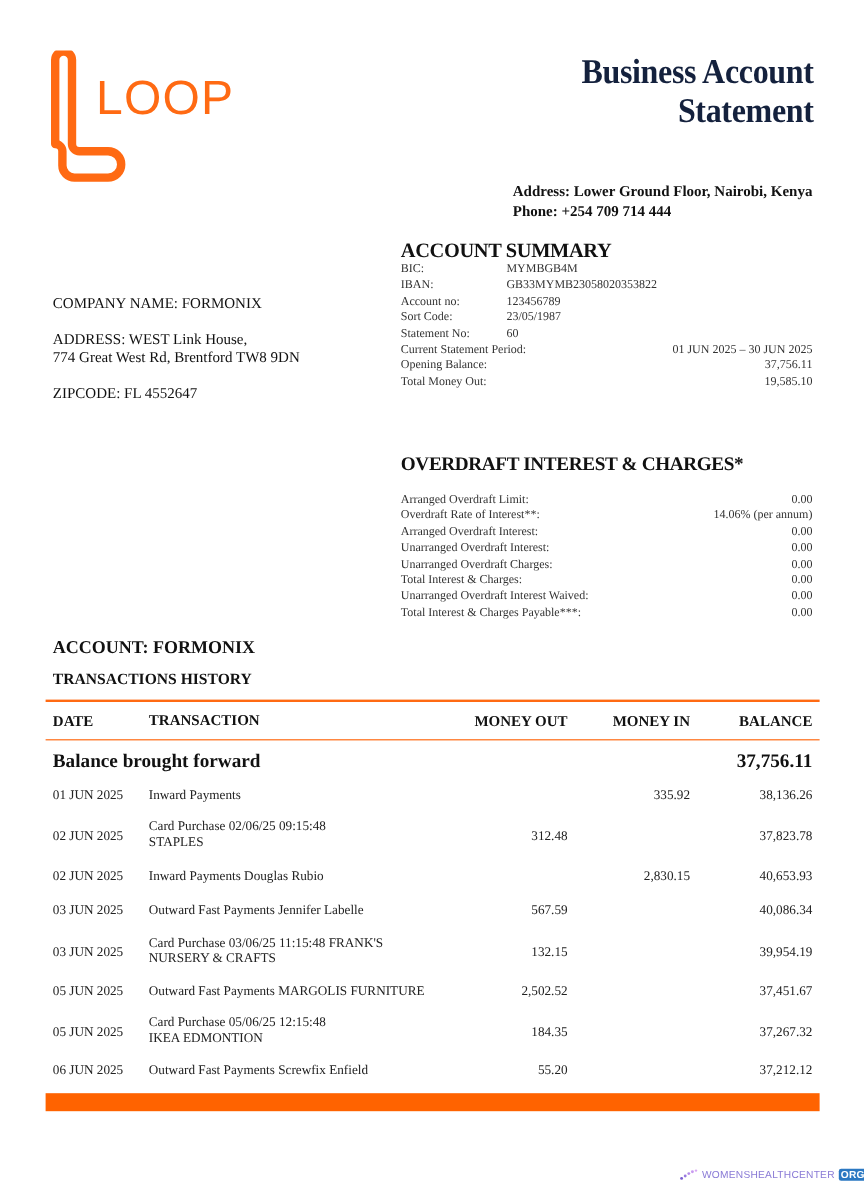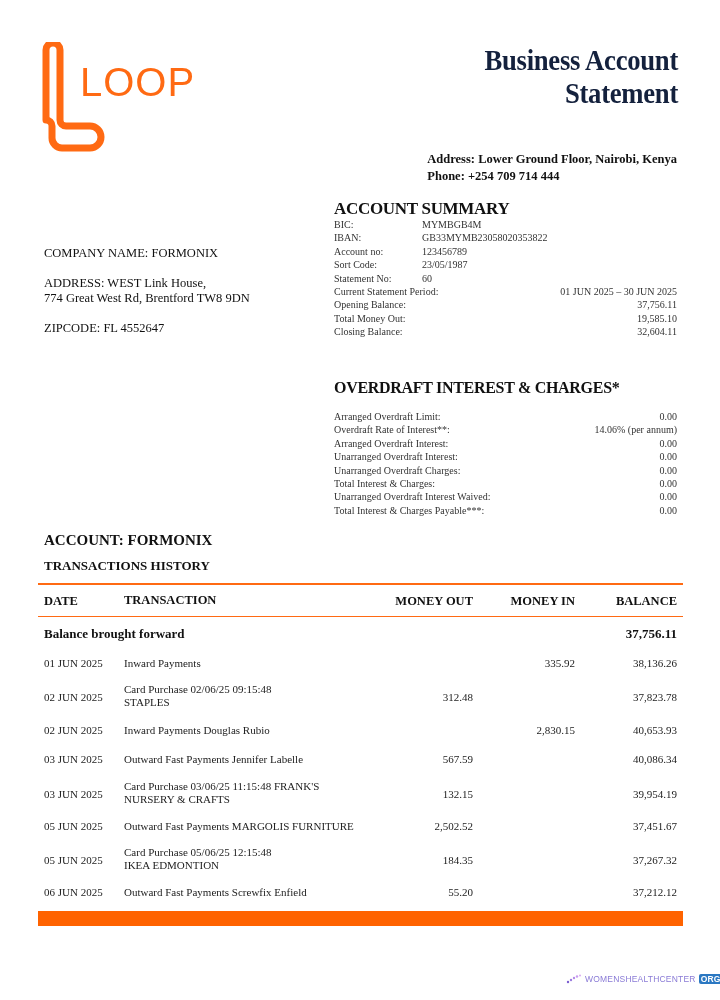--- a/index.html
+++ b/index.html
@@ -31,21 +31,21 @@
     .overdraft .sec-title { font-size: 16px; line-height: 15px; margin-bottom: 15px; }
 
     .account-label { left: 44px; top: 532px; font-size: 15px; font-weight: 700; }
     .history-label { left: 44px; top: 558px; font-size: 13px; font-weight: 700; }
 
     .table { left: 38px; top: 583px; width: 645px; }
     .rule { height: 1.5px; background: #ff6a13; }
     .thead { height: 31px; position: relative; font-size: 12.5px; font-weight: 700; }
     .thead span, .row span { position: absolute; }
     .row { position: relative; font-size: 11px; color: #222; }
-    .row.bf { height: 31px; font-weight: 700; font-size: 13px; color: #111; }
+    .row.bf { height: 31px; font-weight: 700; font-size: 16px; color: #111; }
     .c-date { left: 6px; }
     .c-tx { left: 86px; line-height: 13px; }
     .c-out { right: 210px; text-align: right; }
     .c-in { right: 108px; text-align: right; }
     .c-bal { right: 6px; text-align: right; }
     .footer-bar { height: 15px; background: #ff6300; margin-top: 3px; }
 
     .watermark { left: 566px; top: 974px; font-family: "Liberation Sans", "DejaVu Sans", sans-serif;
       font-size: 8.5px; color: #8a7bd6; letter-spacing: 0.2px; display: flex; align-items: center; gap: 3px; }
     .wm-org { background: #2b78c2; color: #fff; padding: 0 2px; border-radius: 2px; font-weight: 700; }
@@ -100,24 +100,20 @@
       <span class="k">Current Statement Period:</span>
       <span class="v-right">01 JUN 2025 – 30 JUN 2025</span>
     </div>
   <div class="kv">
       <span class="k">Opening Balance:</span>
       <span class="v-right">37,756.11</span>
     </div>
   <div class="kv">
       <span class="k">Total Money Out:</span>
       <span class="v-right">19,585.10</span>
-    </div>
-  <div class="kv">
-      <span class="k">Closing Balance:</span>
-      <span class="v-right">32,604.11</span>
     </div>
 </div>
 
 <div class="abs overdraft">
   <div class="sec-title">OVERDRAFT INTEREST &amp; CHARGES*</div>
   <div class="kv">
       <span class="k">Arranged Overdraft Limit:</span>
       <span class="v-right">0.00</span>
     </div>
   <div class="kv">

